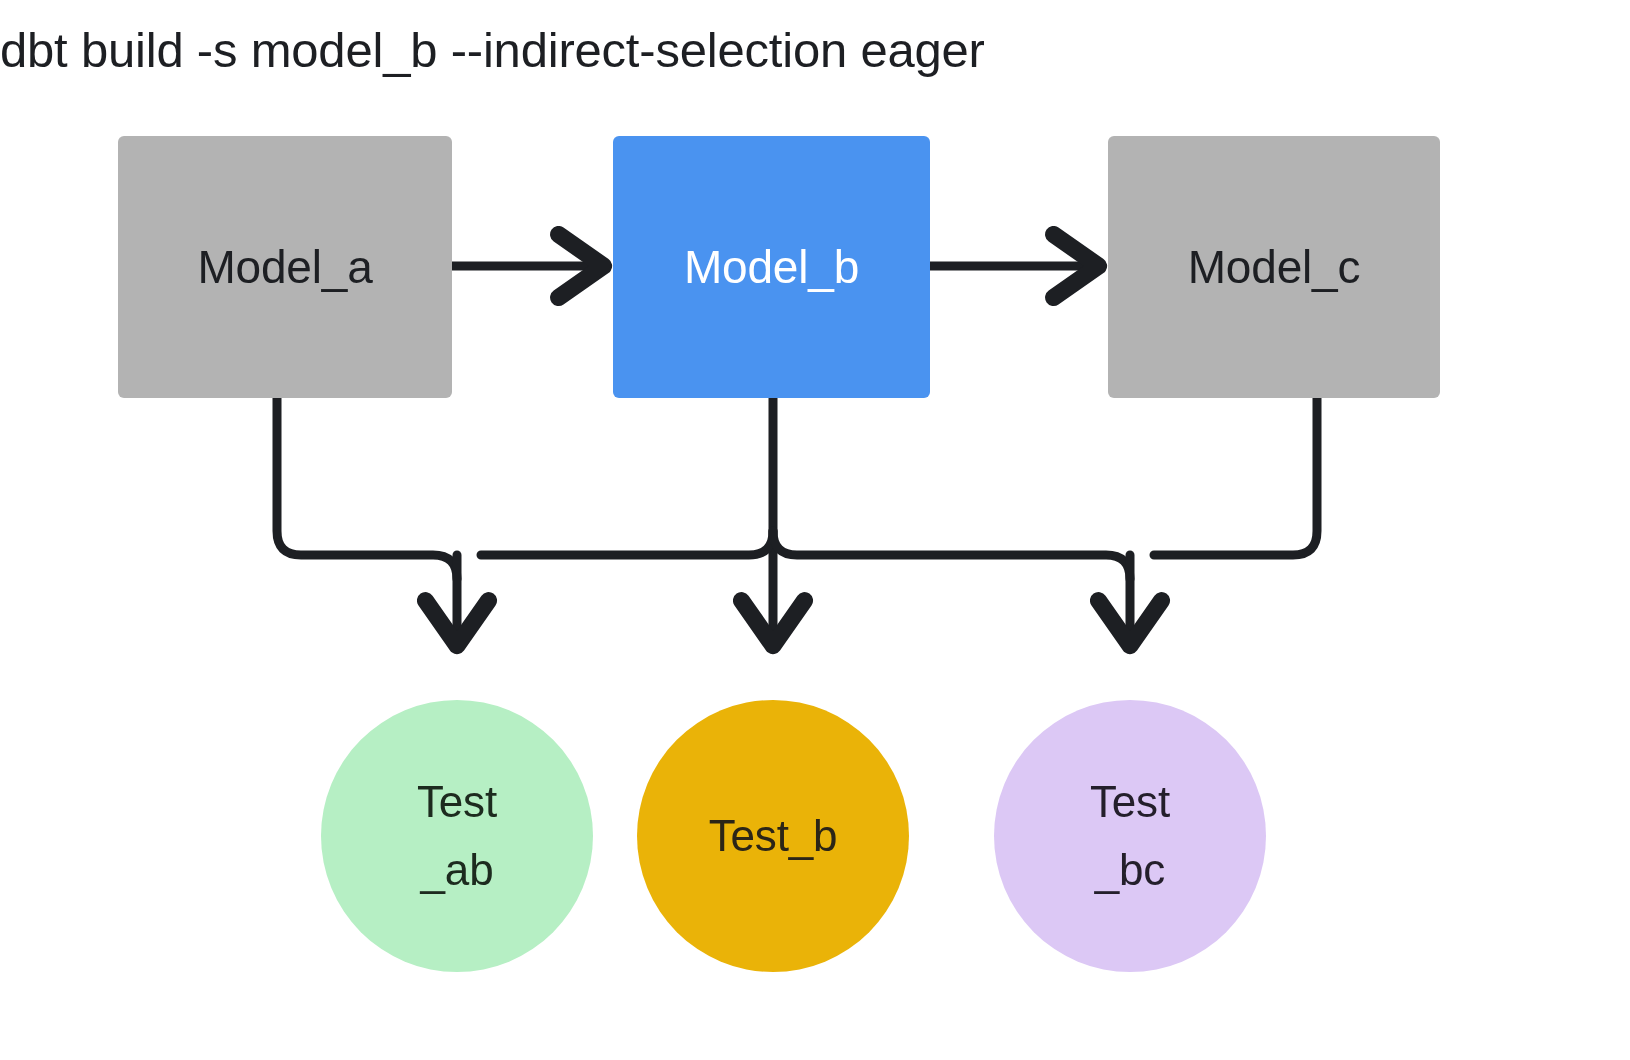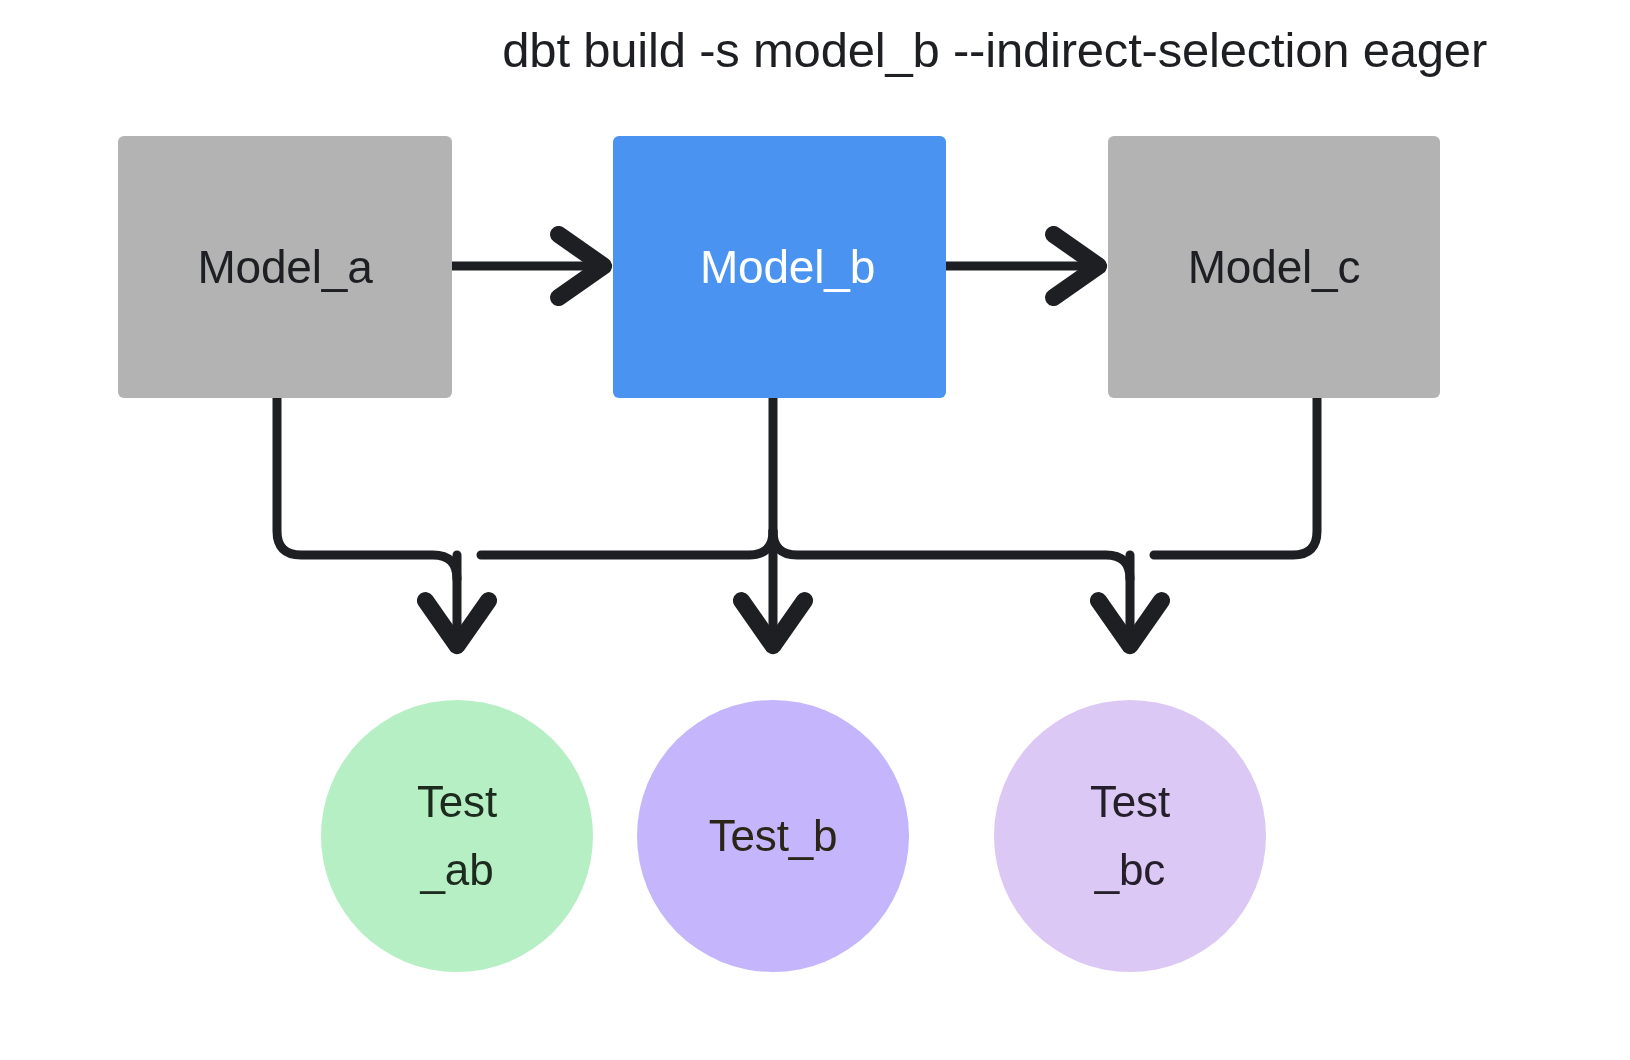--- a/index.html
+++ b/index.html
@@ -22,24 +22,24 @@
   #edge-layer {
     position: absolute;
     left: 0;
     top: 0;
     width: 1630px;
     height: 1060px;
     pointer-events: none;
   }
   .title {
     position: absolute;
-    left: 17px;
+    left: 0;
     top: 24px;
     width: 1470px;
-    text-align: right;
+    text-align: left;
     font-size: 49px;
     line-height: 1.1;
     font-weight: 400;
     letter-spacing: -0.2px;
     color: #1d1f23;
     white-space: nowrap;
   }
   .model-node {
     position: absolute;
     display: flex;
@@ -114,34 +114,34 @@
       <path d="M 457 555 L 457 642" marker-end="url(#arrow-down)"></path>
 
       <path d="M 1130 555 L 1130 642" marker-end="url(#arrow-down)"></path>
     </g>
   </svg>
 
   <div class="model-node model-a" style="left:118px; top:136px; width:334px; height:262px;">
     <span>Model_a</span>
   </div>
 
-  <div class="model-node model-b" style="left:613px; top:136px; width:317px; height:262px;padding-left:16px;">
+  <div class="model-node model-b" style="left:613px; top:136px; width:317px; height:262px;">
     <span>Model_b</span>
   </div>
 
   <div class="model-node model-c" style="left:1108px; top:136px; width:332px; height:262px;">
     <span>Model_c</span>
   </div>
 
   <div class="test-node" style="left:321px; top:700px; width:272px; height:272px; background:#b6efc4;">
     <span class="test-line">Test</span>
     <span class="test-line">_ab</span>
   </div>
 
-  <div class="test-node" style="left:637px; top:700px; width:272px; height:272px; background:#c4b5fd; color:#2b2517;">
+  <div class="test-node" style="left:637px; top:700px; width:272px; height:272px; background:#eab308; color:#2b2517;">
     <span class="test-line">Test_b</span>
   </div>
 
   <div class="test-node" style="left:994px; top:700px; width:272px; height:272px; background:#dcc8f5; color:#241f2b;">
     <span class="test-line">Test</span>
     <span class="test-line">_bc</span>
   </div>
 
 </div>
 

